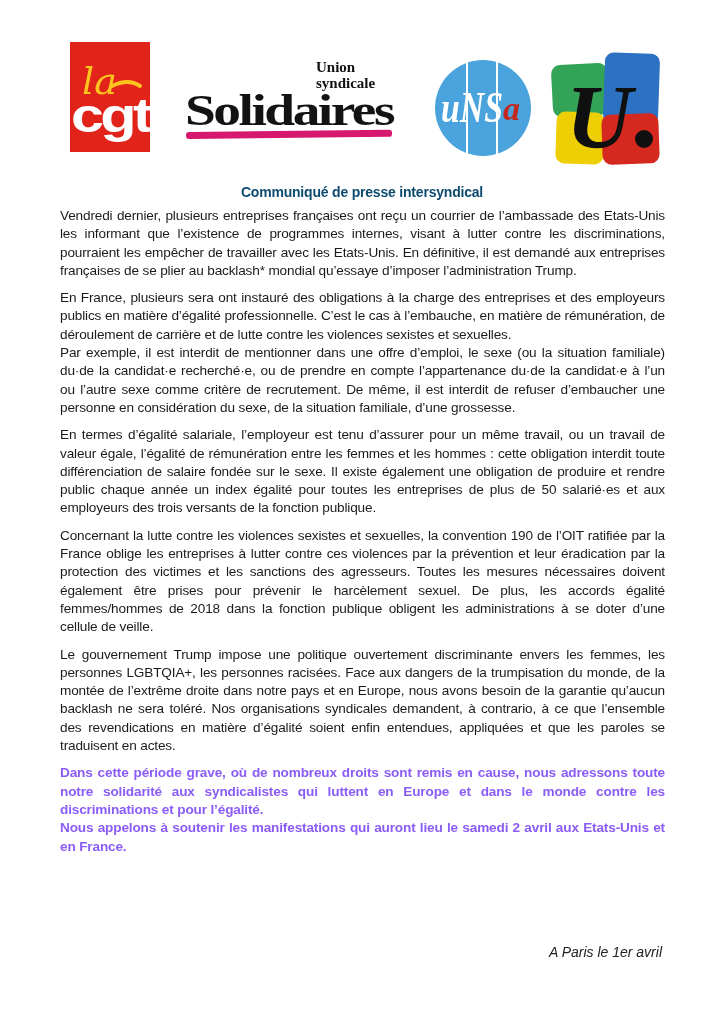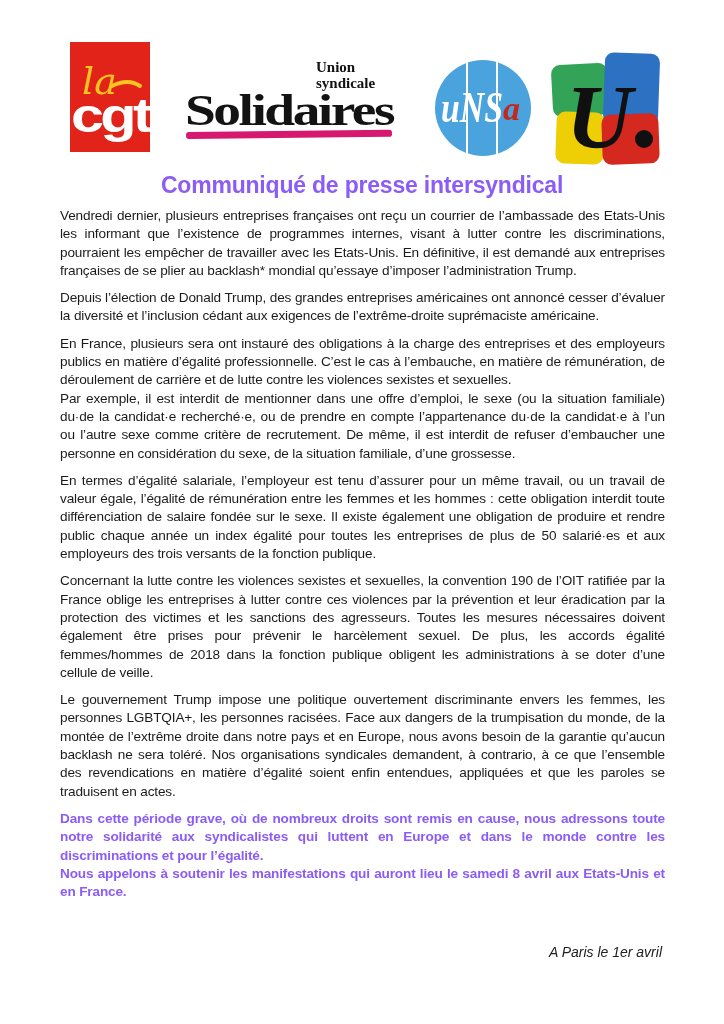--- a/index.html
+++ b/index.html
@@ -16,26 +16,26 @@
   .logo { position: absolute; }
   .logo-cgt       { left: 70px;  top: 42px; }
   .logo-solidaires{ left: 184px; top: 55px; }
   .logo-unsa      { left: 433px; top: 58px; }
   .logo-fsu       { left: 548px; top: 48px; }
 
   
   h1.title {
     position: absolute;
     top: 172px; left: 0; right: 0;
-    margin: 0;
+    margin: 12px;
     text-align: center;
-    font-size: 23px;
+    font-size: 14px;
     font-weight: bold;
     letter-spacing: -0.2px;
-    color: #8b5cf6;
+    color: #0c4a6e;
   }
 
   
   .body-text {
     position: absolute;
     top: 207px;
     left: 60px;
     width: 605px;
     font-size: 13.6px;
     line-height: 18.3px;
@@ -96,25 +96,24 @@
     <rect x="8" y="64" width="48" height="52" rx="9" transform="rotate(2 32 90)" fill="#eecf05"></rect>
     <rect x="54" y="66" width="57" height="50" rx="9" transform="rotate(-2 82 91)" fill="#d5281f"></rect>
     <text x="18" y="100" font-family="Liberation Serif, serif" font-weight="bold" font-style="italic" font-size="92" fill="#101010">U</text>
     <circle cx="96" cy="91" r="9" fill="#101010"></circle>
   </svg>
 
   <h1 class="title">Communiqué de presse intersyndical</h1>
 
   <main class="body-text">
     <p>Vendredi dernier, plusieurs entreprises françaises ont reçu un courrier de l’ambassade des Etats-Unis les informant que l’existence de programmes internes, visant à lutter contre les discriminations, pourraient les empêcher de travailler avec les Etats-Unis. En définitive, il est demandé aux entreprises françaises de se plier au backlash* mondial qu’essaye d’imposer l’administration Trump.</p>
-    <p>Depuis l’élection de Donald Trump, des grandes entreprises américaines ont annoncé cesser d’évaluer la diversité et l’inclusion cédant aux exigences de l’extrême-droite suprémaciste américaine.</p>
     <p class="flush">En France, plusieurs sera ont instauré des obligations à la charge des entreprises et des employeurs publics en matière d’égalité professionnelle. C’est le cas à l’embauche, en matière de rémunération, de déroulement de carrière et de lutte contre les violences sexistes et sexuelles.</p>
     <p>Par exemple, il est interdit de mentionner dans une offre d’emploi, le sexe (ou la situation familiale) du·de la candidat·e recherché·e, ou de prendre en compte l’appartenance du·de la candidat·e à l’un ou l’autre sexe comme critère de recrutement. De même, il est interdit de refuser d’embaucher une personne en considération du sexe, de la situation familiale, d’une grossesse.</p>
     <p>En termes d’égalité salariale, l’employeur est tenu d’assurer pour un même travail, ou un travail de valeur égale, l’égalité de rémunération entre les femmes et les hommes : cette obligation interdit toute différenciation de salaire fondée sur le sexe. Il existe également une obligation de produire et rendre public chaque année un index égalité pour toutes les entreprises de plus de 50 salarié·es et aux employeurs des trois versants de la fonction publique.</p>
     <p>Concernant la lutte contre les violences sexistes et sexuelles, la convention 190 de l’OIT ratifiée par la France oblige les entreprises à lutter contre ces violences par la prévention et leur éradication par la protection des victimes et les sanctions des agresseurs. Toutes les mesures nécessaires doivent également être prises pour prévenir le harcèlement sexuel. De plus, les accords égalité femmes/hommes de 2018 dans la fonction publique obligent les administrations à se doter d’une cellule de veille.</p>
     <p>Le gouvernement Trump impose une politique ouvertement discriminante envers les femmes, les personnes LGBTQIA+, les personnes racisées. Face aux dangers de la trumpisation du monde, de la montée de l’extrême droite dans notre pays et en Europe, nous avons besoin de la garantie qu’aucun backlash ne sera toléré. Nos organisations syndicales demandent, à contrario, à ce que l’ensemble des revendications en matière d’égalité soient enfin entendues, appliquées et que les paroles se traduisent en actes.</p>
     <p class="bold flush">Dans cette période grave, où de nombreux droits sont remis en cause, nous adressons toute notre solidarité aux syndicalistes qui luttent en Europe et dans le monde contre les discriminations et pour l’égalité.</p>
-    <p class="bold">Nous appelons à soutenir les manifestations qui auront lieu le samedi 8 avril aux Etats-Unis et en France.</p>
+    <p class="bold">Nous appelons à soutenir les manifestations qui auront lieu le samedi 2 avril aux Etats-Unis et en France.</p>
   </main>
 
   <div class="dateline">A Paris le 1er avril</div>
 
 </div>
 
 </body></html>

